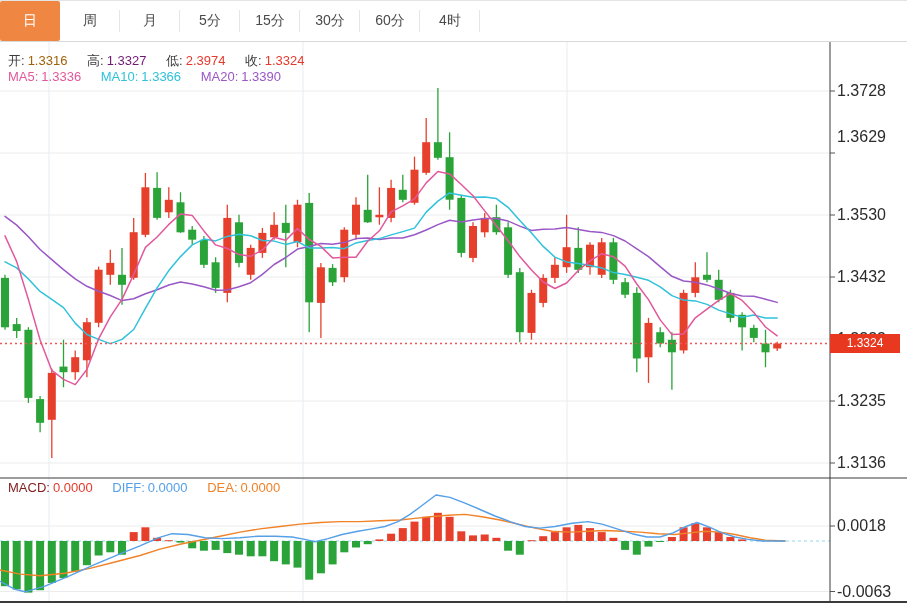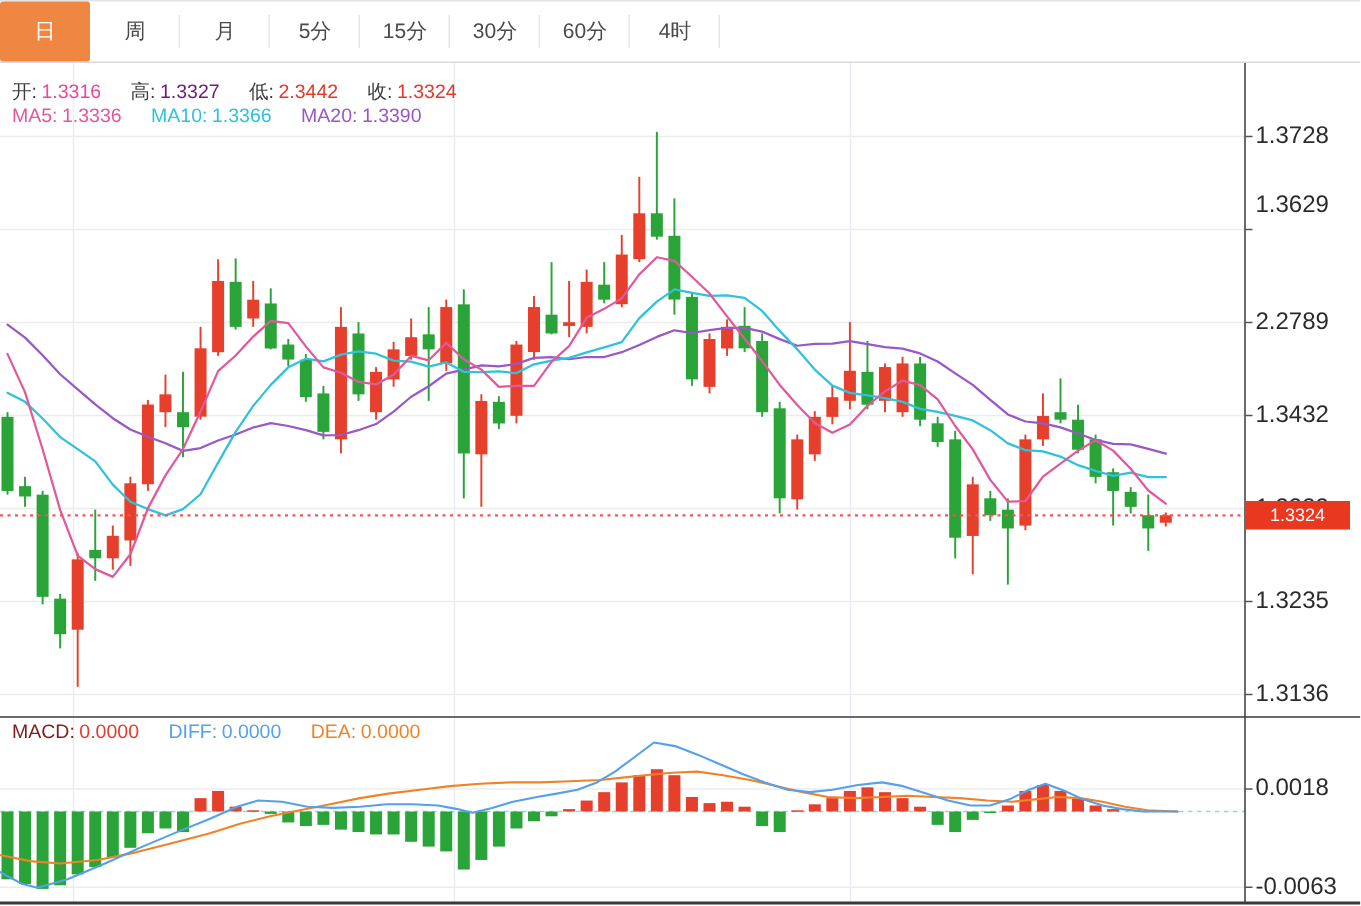--- a/index.html
+++ b/index.html
@@ -269,42 +269,42 @@
       <div class="tab">周</div>
       <div class="tab">月</div>
       <div class="tab">5分</div>
       <div class="tab">15分</div>
       <div class="tab">30分</div>
       <div class="tab">60分</div>
       <div class="tab">4时</div>
     </div>
 
   <div class="legend ohlc">
-    <span>开:</span><span class="v-red" style="color: #ec4899; margin-top: 36px;">1.3316</span><span class="gap"></span>
+    <span>开:</span><span class="v-red" style="color: #a16207; margin-top: 36px;">1.3316</span><span class="gap"></span>
     <span>高:</span><span class="v-red" style="color: #701a75;">1.3327</span><span class="gap"></span>
-    <span>低:</span><span class="v-red" style="color: rgb(229, 57, 43);">2.3442</span><span class="gap"></span>
+    <span>低:</span><span class="v-red" style="color: rgb(229, 57, 43);">2.3974</span><span class="gap"></span>
     <span>收:</span><span class="v-red" style="color: rgb(229, 57, 43);">1.3324</span>
   </div>
 
   <div class="legend ma">
     <span class="c-ma5" style="color: rgb(226, 88, 156);">MA5:</span><span class="c-ma5" style="color: rgb(226, 88, 156);">1.3336</span><span class="gap"></span>
     <span class="c-ma10" style="color: rgb(47, 194, 218);">MA10:</span><span class="c-ma10" style="color: rgb(47, 194, 218);">1.3366</span><span class="gap"></span>
     <span class="c-ma20" style="color: rgb(154, 87, 198);">MA20:</span><span class="c-ma20" style="color: rgb(154, 87, 198);">1.3390</span>
   </div>
 
   <div class="legend macdleg">
     <span class="v-red" style="color: #7f1d1d;">MACD:</span><span class="v-red" style="color: rgb(229, 57, 43);">0.0000</span><span class="gap"></span>
     <span class="c-diff" style="color: rgb(85, 160, 232);">DIFF:</span><span class="c-diff" style="color: rgb(85, 160, 232);">0.0000</span><span class="gap"></span>
     <span class="c-dea" style="color: rgb(240, 130, 40);">DEA:</span><span class="c-dea" style="color: rgb(240, 130, 40);">0.0000</span>
   </div>
 
   <div id="y-axis">
       <span class="axis-label" style="top: 84px;">1.3728</span>
       <span class="axis-label" style="top: 130px;">1.3629</span>
-      <span class="axis-label" style="top: 208px;">2.2789</span>
+      <span class="axis-label" style="top: 208px;">1.3530</span>
       <span class="axis-label" style="top: 270px;">1.3432</span>
       <span class="axis-label" style="top: 332px;">1.3333</span>
       <span class="axis-label" style="top: 394px;">1.3235</span>
       <span class="axis-label" style="top: 456px;">1.3136</span>
       <span class="axis-label" style="top: 519px;">0.0018</span>
       <span class="axis-label" style="top: 584.5px;">-0.0063</span>
     </div>
 
   <div class="price-tag" style="background: rgb(232, 56, 31);">1.3324</div>
 </div>

